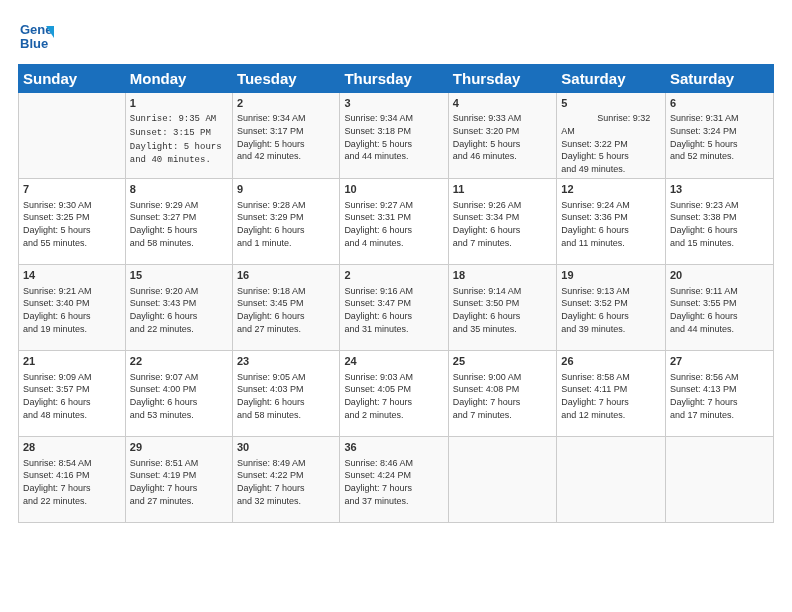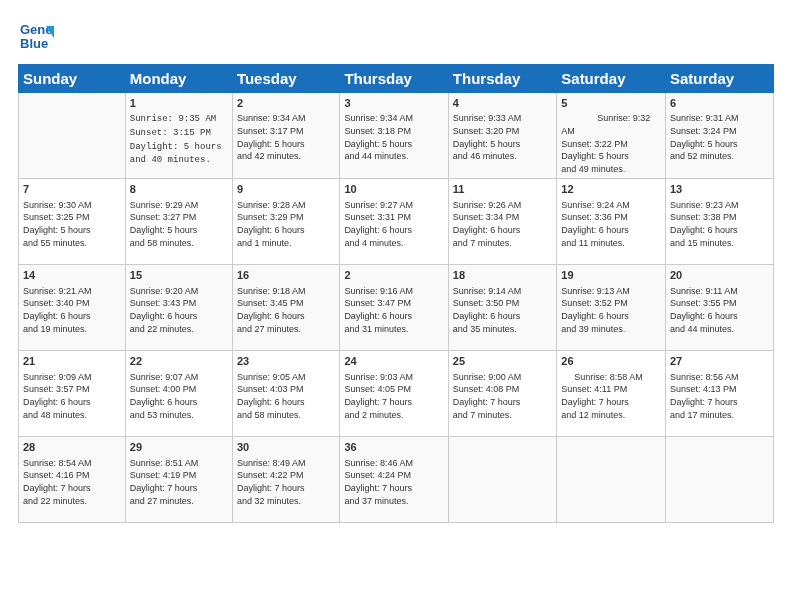--- a/index.html
+++ b/index.html
@@ -216,21 +216,21 @@
 Daylight: 6 hours
 and 58 minutes.</span></td>
           <td><span class="day-num">24</span><span style="white-space: pre-line;">Sunrise: 9:03 AM
 Sunset: 4:05 PM
 Daylight: 7 hours
 and 2 minutes.</span></td>
           <td><span class="day-num">25</span><span style="white-space: pre-line;">Sunrise: 9:00 AM
 Sunset: 4:08 PM
 Daylight: 7 hours
 and 7 minutes.</span></td>
-          <td><span class="day-num">26</span><span style="white-space: pre-line; margin-left: 13px;">Sunrise: 8:58 AM
+          <td><span class="day-num">26</span><span style="white-space: pre-line;">Sunrise: 8:58 AM
 Sunset: 4:11 PM
 Daylight: 7 hours
 and 12 minutes.</span></td>
           <td><span class="day-num">27</span><span style="white-space: pre-line;">Sunrise: 8:56 AM
 Sunset: 4:13 PM
 Daylight: 7 hours
 and 17 minutes.</span></td>
         </tr>
         <tr>
           <td><span class="day-num">28</span><span style="white-space: pre-line; margin-top: 48px;">Sunrise: 8:54 AM

